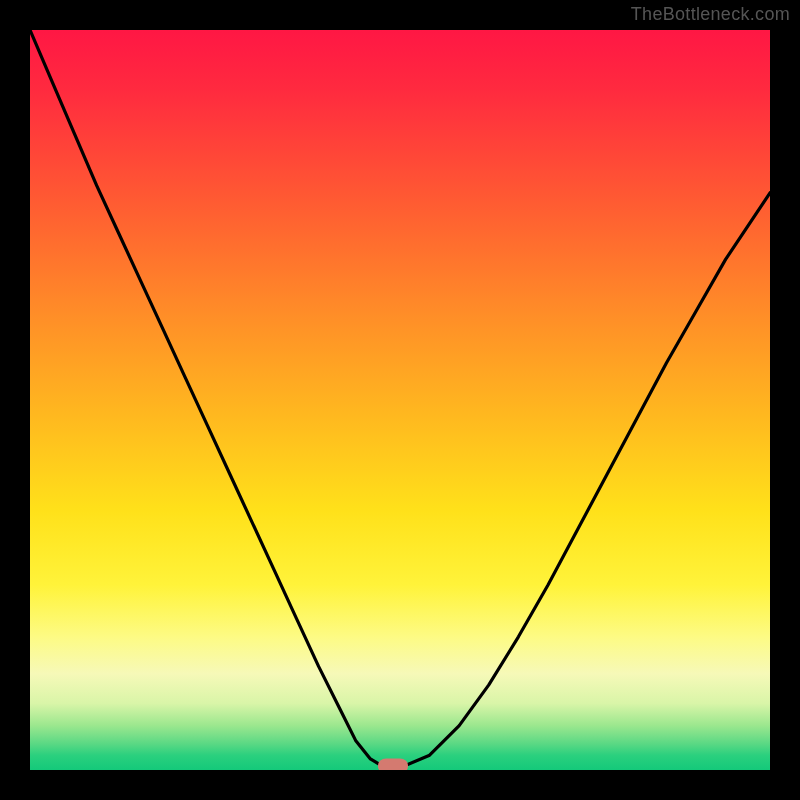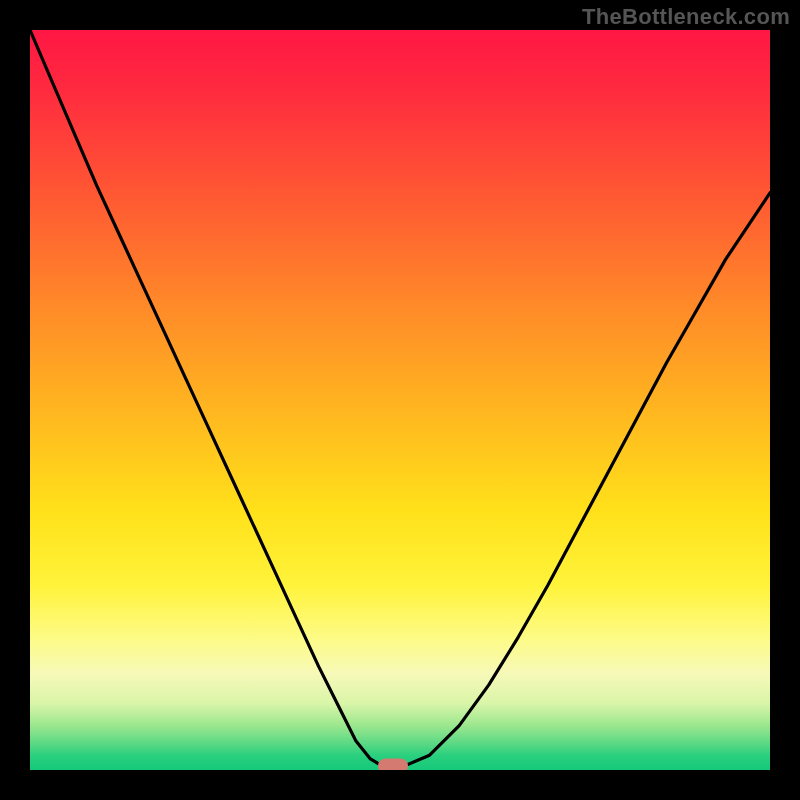--- a/index.html
+++ b/index.html
@@ -15,22 +15,22 @@
     position: relative;
     width: 800px;
     height: 800px;
     background: #000;
   }
   .watermark {
     position: absolute;
     top: 4px;
     right: 10px;
     color: #555;
-    font-size: 22px;
-    font-weight: 700;
+    font-size: 18px;
+    font-weight: 400;
     letter-spacing: 0.3px;
     z-index: 30;
     user-select: none;
   }
   .plot-area {
     position: absolute;
     left: 30px;
     top: 30px;
     width: 740px;
     height: 740px;

